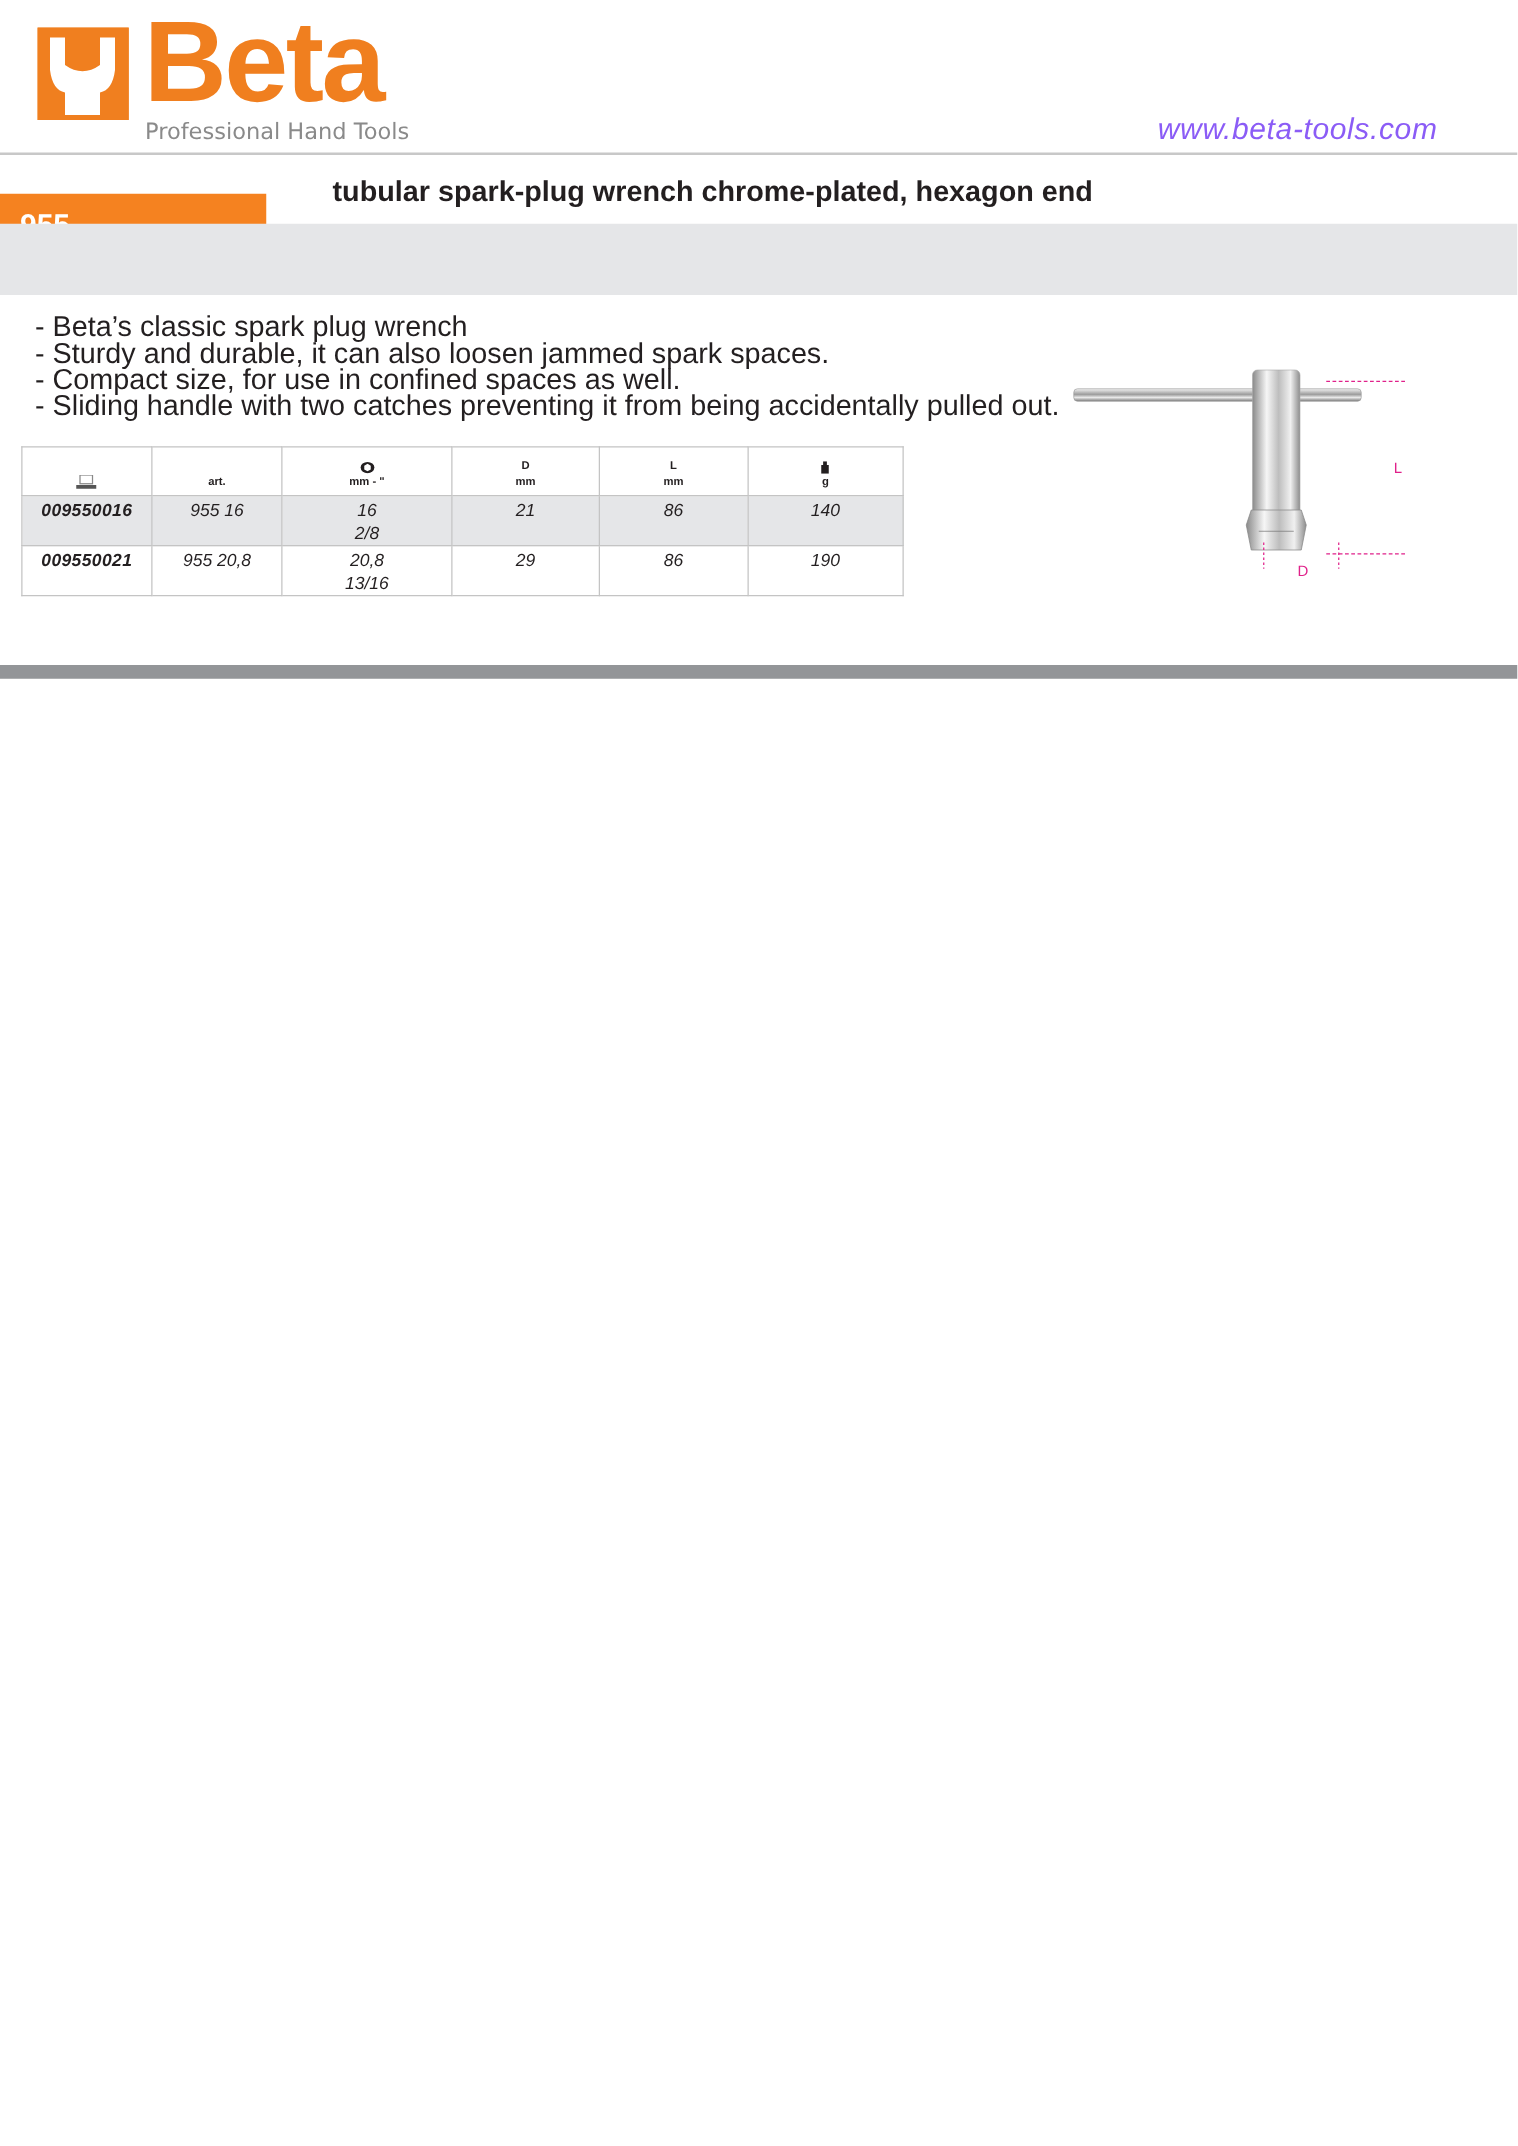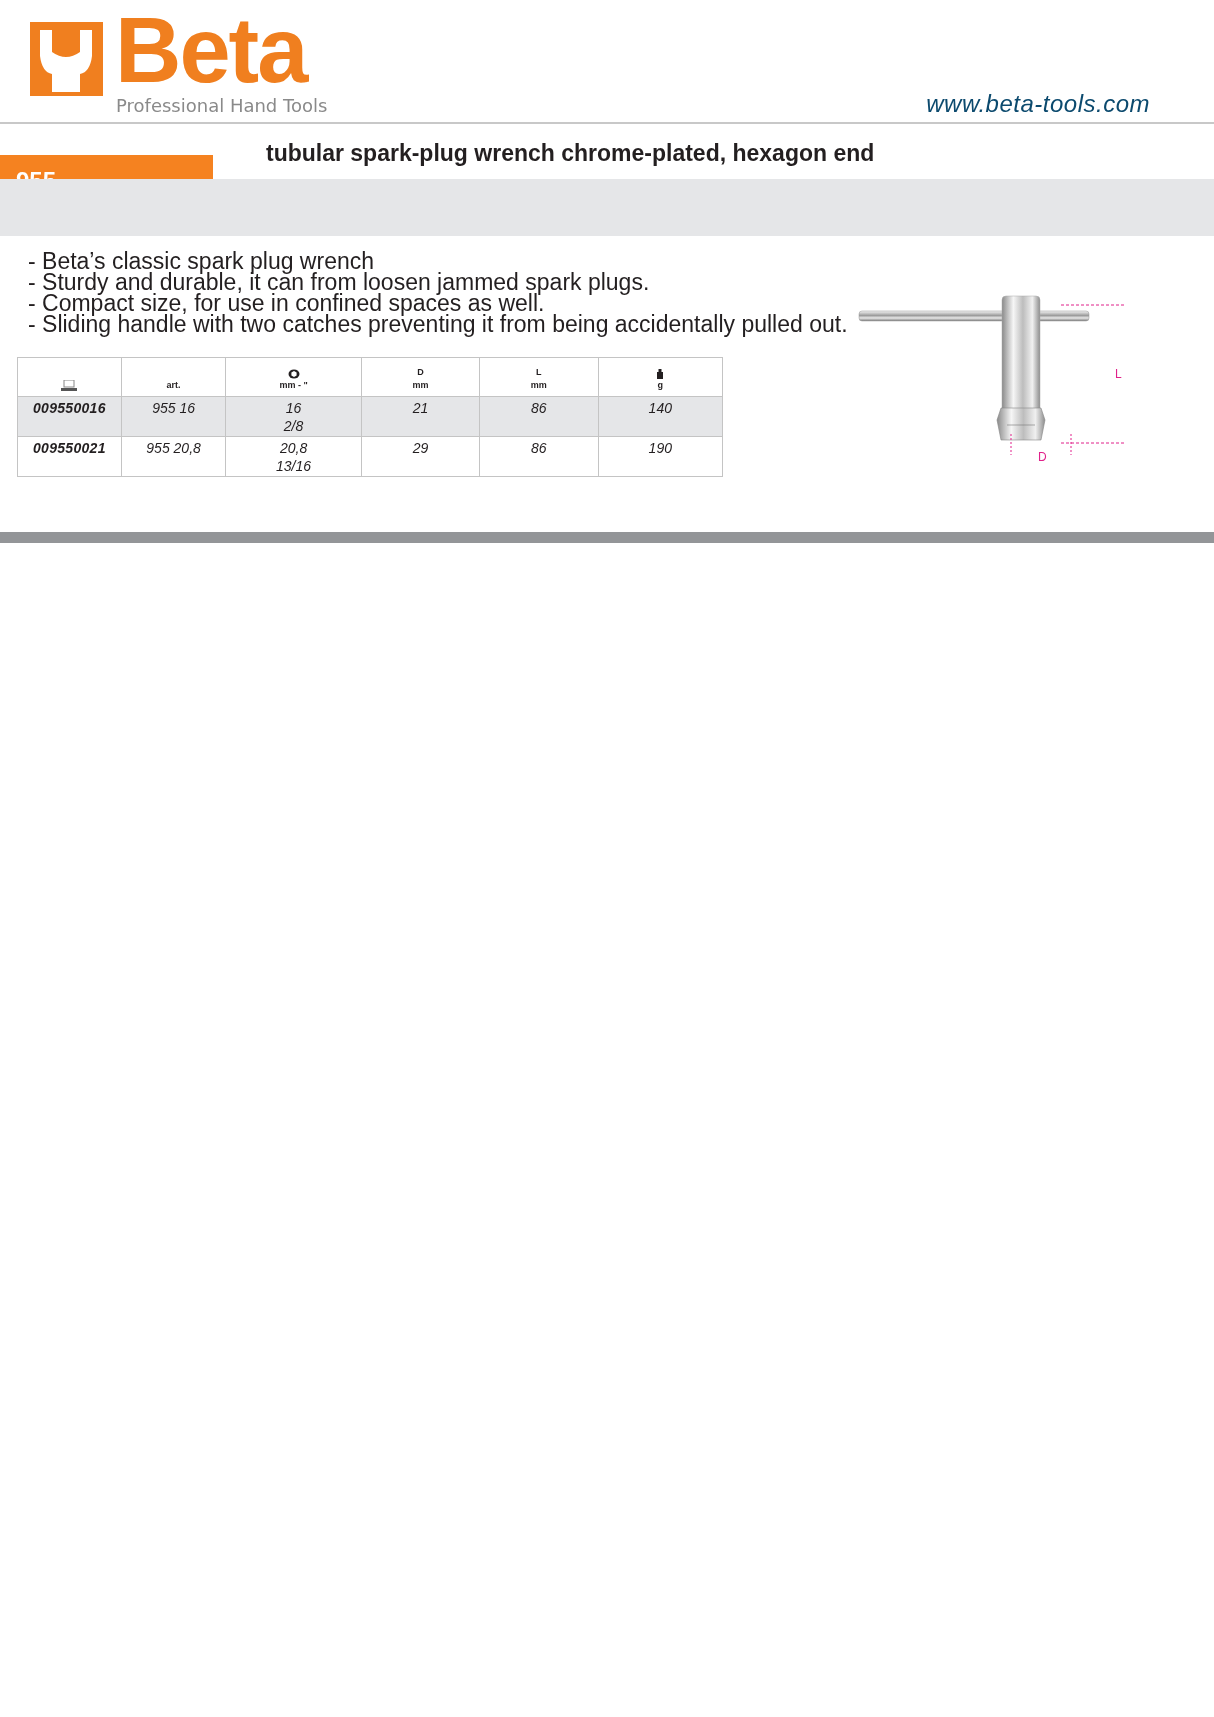--- a/index.html
+++ b/index.html
@@ -3,21 +3,21 @@
   <meta charset="utf-8">
   <style>
     html, body { margin: 0; padding: 0; background: #ffffff; }
     body { width: 1214px; height: 1717px; position: relative; overflow: hidden; font-family: "Liberation Sans", sans-serif; color: #231f20; }
 
     .logo { position: absolute; left: 30px; top: 20px; width: 320px; height: 100px; }
     .logo-mark { position: absolute; left: 0; top: 2px; width: 73px; height: 74px; background: #f07f1f; }
     .logo-word { position: absolute; left: 85px; top: -16px; font-family: "Liberation Sans", sans-serif; font-weight: 700; font-size: 92px; color: #f07f1f; letter-spacing: -2px; line-height: 1; }
     .logo-sub { position: absolute; left: 86px; top: 75px; font-family: "DejaVu Sans", sans-serif; font-size: 18px; color: #8a8a8a; letter-spacing: 0px; }
 
-    .website { position: absolute; right: 64px; top: 90px; font-family: "Liberation Sans", sans-serif; font-style: italic; font-size: 24px; color: #0c4a6e; letter-spacing: 0.5px; }
+    .website { position: absolute; right: 64px; top: 90px; font-family: "Liberation Sans", sans-serif; font-style: italic; font-size: 24px; color: #8b5cf6; letter-spacing: 0.5px; }
 
     .top-rule { position: absolute; left: 0; top: 122px; width: 1214px; height: 2px; background: #c8c8c8; }
 
     .title-bar { position: absolute; left: 0; top: 127px; width: 1214px; height: 52px; }
     .code-box { position: absolute; left: 0; top: 0; width: 213px; height: 52px; background: #f58220; margin-top: 28px; }
     .code-text { position: absolute; left: 16px; top: 12px; color: #ffffff; font-weight: 700; font-size: 24px; }
     .title-text { position: absolute; left: 266px; top: 13px; font-weight: 700; font-size: 23px; color: #231f20; }
 
     .grey-band { position: absolute; left: 0; top: 179px; width: 1214px; height: 57px; background: #e5e6e8; }
 
@@ -59,21 +59,21 @@
   <div class="code-box">
     <span class="code-text">955</span>
   </div>
   <div class="title-text">tubular spark-plug wrench  chrome-plated, hexagon end</div>
 </div>
 
 <div class="grey-band"></div>
 
 <ul class="features">
   <li>- Beta’s classic spark plug wrench</li>
-  <li>- Sturdy and durable, it can from loosen jammed spark plugs.</li>
+  <li>- Sturdy and durable, it can also loosen jammed spark spaces.</li>
   <li>- Compact size, for use in confined spaces as well.</li>
   <li>- Sliding handle with two catches preventing it from being accidentally pulled out.</li>
 </ul>
 
 <table class="spec">
   <thead>
     <tr>
       <th class="c0">
         <svg class="hdr-icon" width="18" height="12" viewBox="0 0 18 12">
           <rect x="4" y="0" width="10" height="7" fill="none" stroke="#888" stroke-width="1"></rect>

